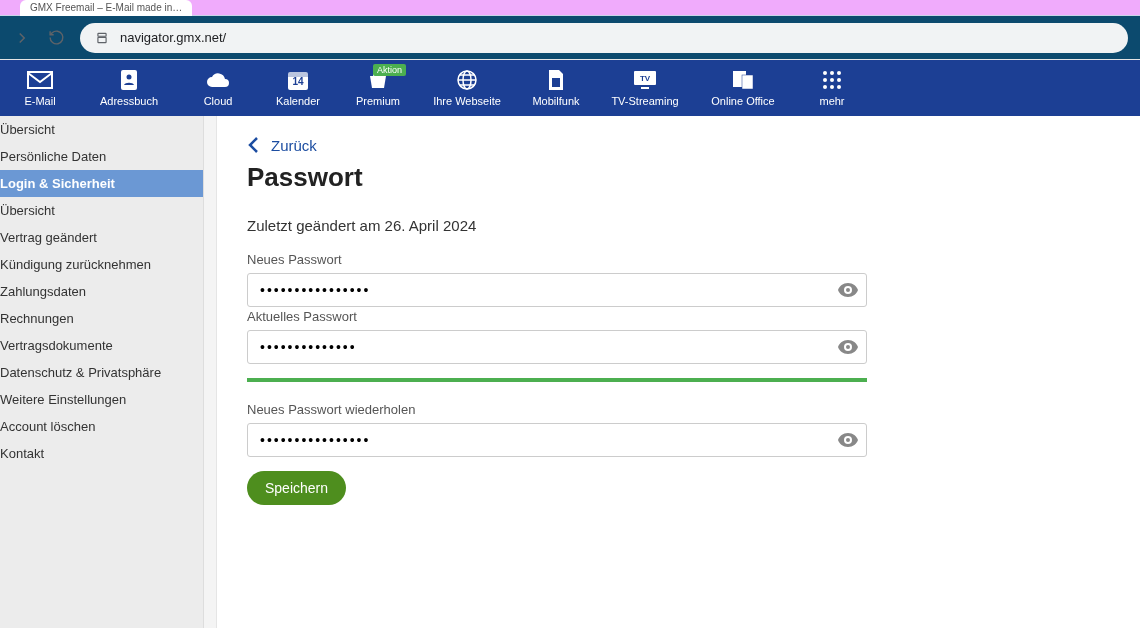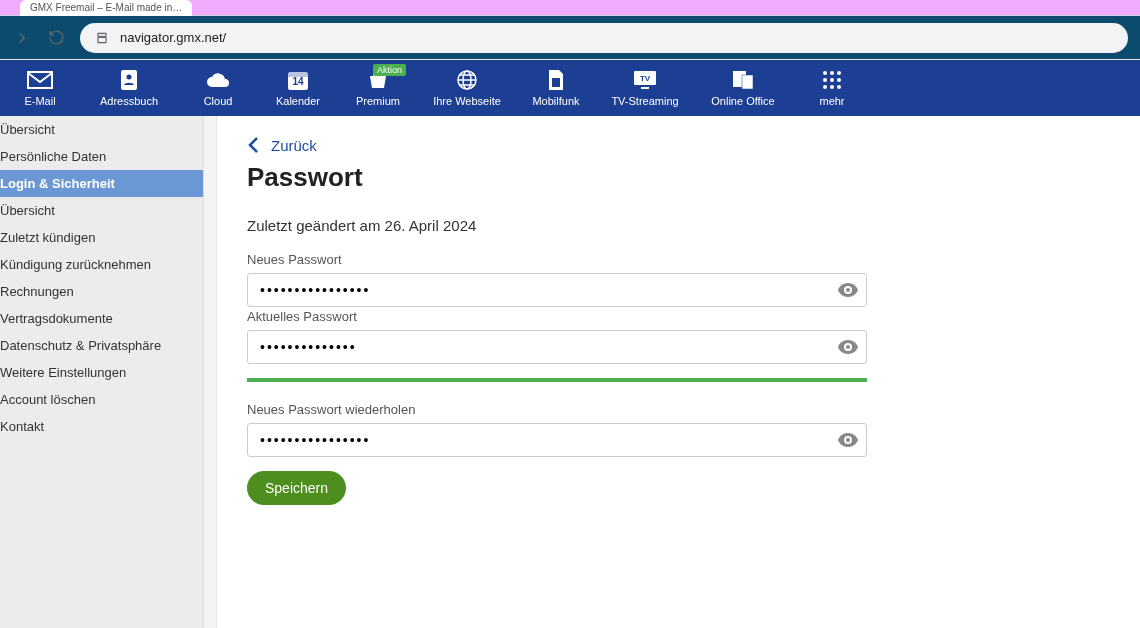--- a/index.html
+++ b/index.html
@@ -199,22 +199,23 @@
 
   </div>
 </div>
 
 <div class="layout">
   <div class="sidebar">
     <a>Übersicht</a>
     <a>Persönliche Daten</a>
     <a class="active">Login &amp; Sicherheit</a>
     <a>Übersicht</a>
-    <a>Zuletzt kündigen</a>
+    <a>Vertrag geändert</a>
     <a>Kündigung zurücknehmen</a>
+    <a>Zahlungsdaten</a>
     <a>Rechnungen</a>
     <a>Vertragsdokumente</a>
     <a>Datenschutz &amp; Privatsphäre</a>
     <a>Weitere Einstellungen</a>
     <a>Account löschen</a>
     <a>Kontakt</a>
   </div>
 
   <div class="main">
     <div class="back-link">

